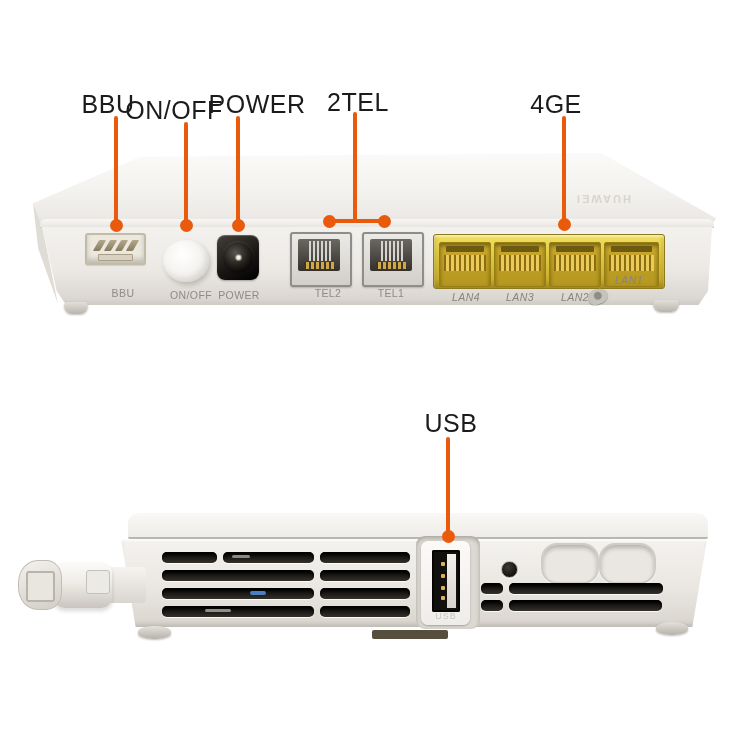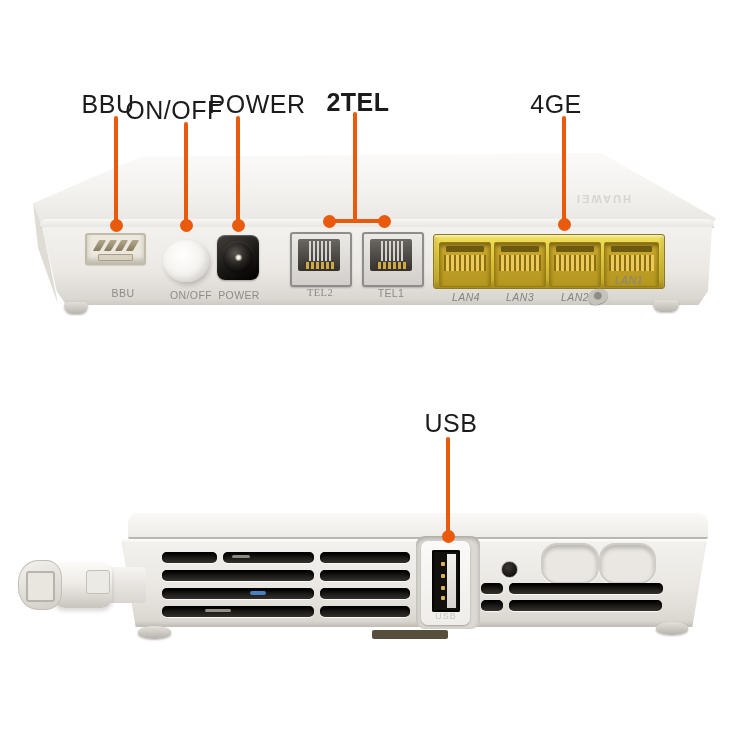--- a/index.html
+++ b/index.html
@@ -156,21 +156,21 @@
       </div>
     </div>
     <div class="plabel" style="left:239px;top:289px;">POWER</div>
 
     <div class="rj11" style="left:290px;">
       <div class="rj11-cav">
         <div class="rj11-contacts"></div>
           <div class="rj11-teeth"></div>
       </div>
     </div>
-    <div class="plabel" style="left:320px;top:287px;font-family:Liberation Serif, serif;">TEL2</div>
+    <div class="plabel" style="left:328px;top:287px;">TEL2</div>
     <div class="rj11" style="left:362px;">
       <div class="rj11-cav">
         <div class="rj11-contacts"></div>
           <div class="rj11-teeth"></div>
       </div>
     </div>
     <div class="plabel" style="left:391px;top:287px;">TEL1</div>
 
     <div class="lan-block">
       <div class="lan-port" style="left:5px;">
@@ -202,21 +202,21 @@
   <div class="dot" style="left:110px;top:219px;"></div>
 
   <div class="callout" style="left:174px;top:96px;">ON/OFF</div>
   <div class="lead" style="left:184px;top:122px;height:104px;"></div>
   <div class="dot" style="left:180px;top:219px;"></div>
 
   <div class="callout" style="left:257px;top:90px;">POWER</div>
   <div class="lead" style="left:236px;top:116px;height:110px;"></div>
   <div class="dot" style="left:232px;top:219px;"></div>
 
-  <div class="callout" style="left:358px;top:88px;font-weight:bold;">2TEL</div>
+  <div class="callout" style="left:358px;top:88px;">2TEL</div>
   <div class="lead" style="left:353px;top:112px;height:109px;"></div>
   <div class="lead-h" style="left:329px;top:219px;width:56px;"></div>
   <div class="dot" style="left:323px;top:215px;"></div>
   <div class="dot" style="left:378px;top:215px;"></div>
 
   <div class="callout" style="left:556px;top:90px;">4GE</div>
   <div class="lead" style="left:562px;top:116px;height:108px;"></div>
   <div class="dot" style="left:558px;top:218px;"></div>
 
   <div>

